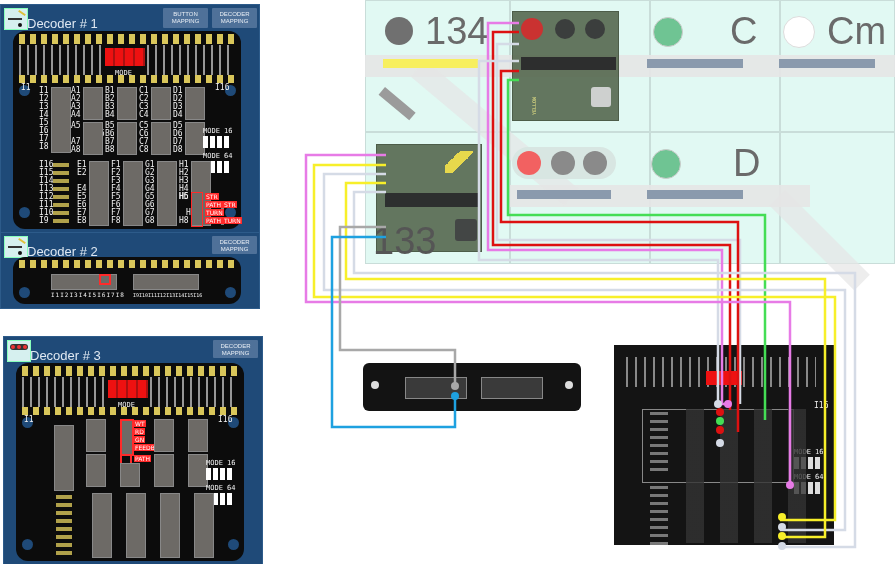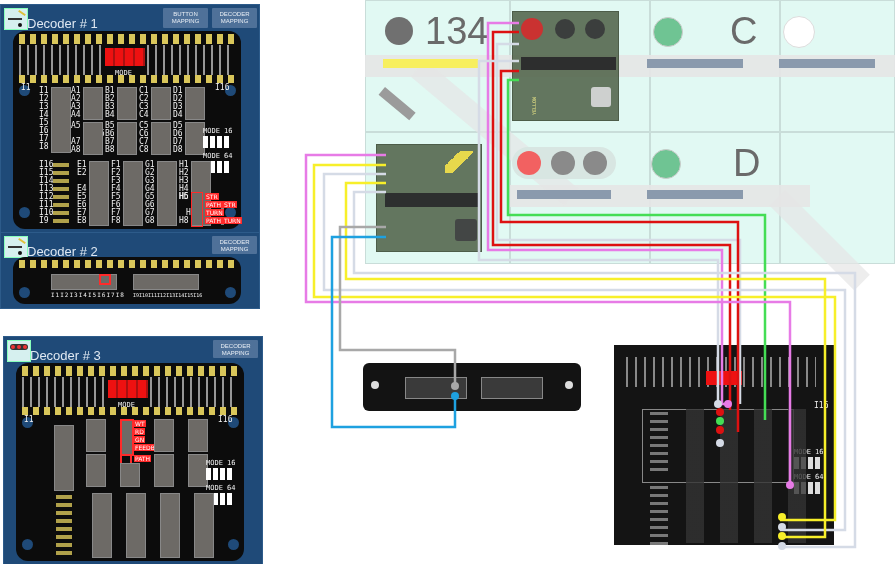--- a/index.html
+++ b/index.html
@@ -262,20 +262,21 @@
 
   <div class="dot" style="left:20px;top:17px;width:28px;height:28px;background:#707070;"></div>
   <div class="sigtxt" style="left:60px;top:12px;">134</div>
   <div class="bar" style="left:18px;top:59px;width:95px;background:#f7ef5e;"></div>
 
   <div class="dot" style="left:288px;top:17px;width:28px;height:28px;background:#6fc493;border:1px solid #ccc;"></div>
   <div class="sigtxt" style="left:365px;top:12px;">C</div>
   <div class="bar" style="left:282px;top:59px;width:96px;"></div>
 
   <div class="dot" style="left:418px;top:16px;width:30px;height:30px;background:#ffffff;border:1px solid #ddd;"></div>
+  <div class="sigtxt" style="left:462px;top:12px;">Cm</div>
   <div class="bar" style="left:414px;top:59px;width:96px;"></div>
 
   <div class="abs" style="left:147px;top:147px;width:104px;height:32px;border-radius:16px;background:#d8e6e2;"></div>
   <div class="dot" style="left:152px;top:151px;width:24px;height:24px;background:#f26161;"></div>
   <div class="dot" style="left:186px;top:151px;width:24px;height:24px;background:#8a8a8a;"></div>
   <div class="dot" style="left:218px;top:151px;width:24px;height:24px;background:#8a8a8a;"></div>
   <div class="bar" style="left:152px;top:190px;width:94px;"></div>
 
   <div class="dot" style="left:286px;top:149px;width:28px;height:28px;background:#6fc493;border:1px solid #ccc;"></div>
   <div class="sigtxt" style="left:368px;top:144px;">D</div>
@@ -288,20 +289,21 @@
     <div class="abs" style="left:8px;top:45px;width:95px;height:13px;background:#1a1a1a;"></div>
     <div class="abs" style="left:78px;top:75px;width:20px;height:20px;background:#ccc;border-radius:3px;"></div>
     <div class="lbl" style="left:12px;top:90px;font-size:5px;transform:rotate(-90deg);color:#e6e07a;">YELLOW</div>
   </div>
 
   <div class="pcb" style="left:11px;top:144px;width:104px;height:106px;">
     <div class="abs" style="left:8px;top:48px;width:94px;height:14px;background:#1a1a1a;"></div>
     <div class="abs" style="left:78px;top:74px;width:22px;height:22px;background:#333;border-radius:3px;"></div>
     <div class="abs" style="left:68px;top:6px;width:28px;height:22px;background:linear-gradient(135deg,transparent 30%,#e8d53a 30% 60%,transparent 60%);"></div>
   </div>
+  <div class="sigtxt" style="left:8px;top:222px;color:#555;">133</div>
 </div>
 
 <div class="abs" style="left:363px;top:363px;width:218px;height:48px;background:#131313;border-radius:6px;">
   <div class="hole" style="left:8px;top:18px;background:#ddd;width:8px;height:8px;"></div>
   <div class="hole" style="left:202px;top:18px;background:#ddd;width:8px;height:8px;"></div>
   <div class="hdr" style="left:42px;top:14px;width:60px;height:20px;background:#3a3a3a;"></div>
   <div class="hdr" style="left:118px;top:14px;width:60px;height:20px;background:#3a3a3a;"></div>
 </div>
 
 <div class="abs" style="left:614px;top:345px;width:220px;height:200px;background:#141414;">

